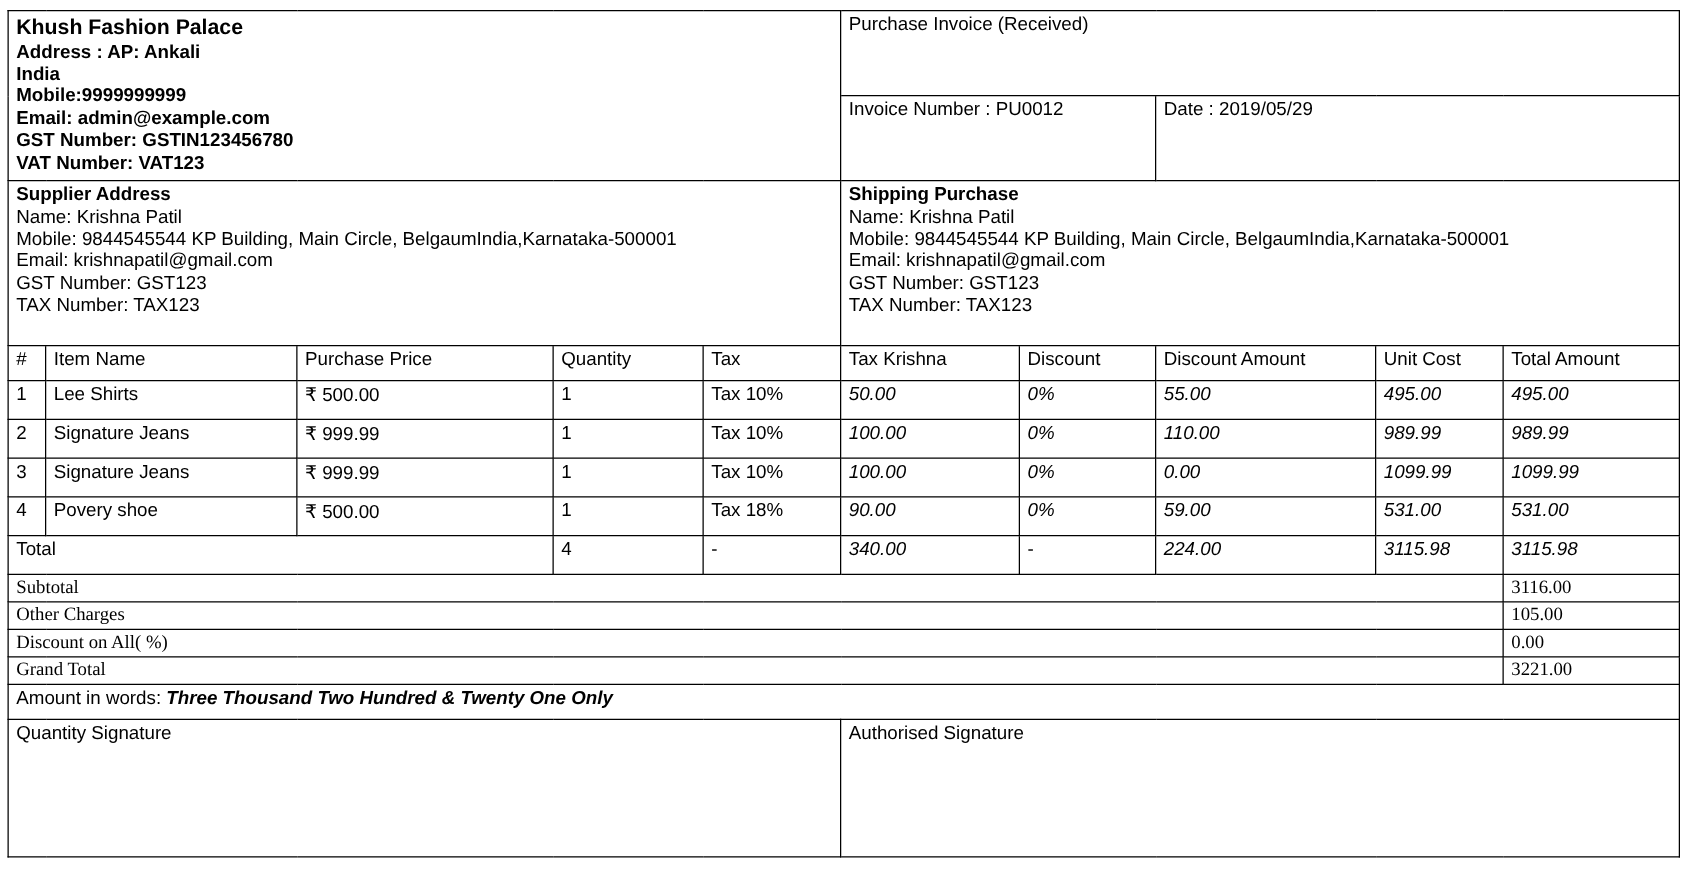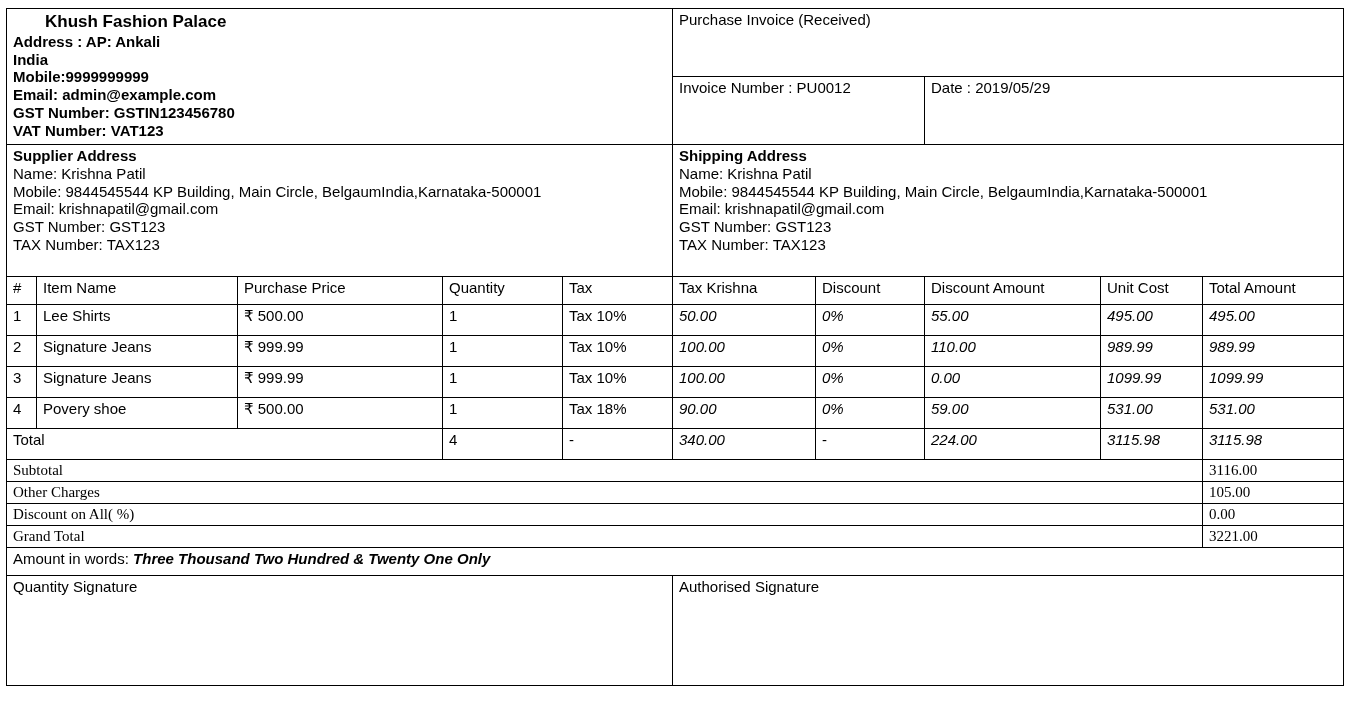--- a/index.html
+++ b/index.html
@@ -34,21 +34,21 @@
   tr.r-invmeta   { height: 68px; }
   tr.r-address   { height: 132px; }
   tr.r-thead     { height: 28px; }
   tr.r-item      { height: 31px; }
   tr.r-total     { height: 31px; }
   tr.r-summary   { height: 18px; font-family: Liberation Serif, serif; }
   tr.r-words     { height: 28px; }
   tr.r-sign      { height: 110px; }
 
   .pad-block { padding: 5px 10px 5px 14px; }
-  .company-name { font-size: 17px; font-weight: bold; line-height: 1.3; margin-left: 32px; }
+  .company-name { font-size: 17px; font-weight: bold; line-height: 1.3; }
   .company-line { font-weight: bold; line-height: 1.18; }
   .addr-title { font-weight: bold; line-height: 1.2; }
   .addr-line { line-height: 1.18; }
   .doc-title { font-size: 17px; font-weight: bold; padding: 6px 8px; }
   .doc-title .suffix { font-size: 15px; }
   .meta-cell { font-weight: bold; padding: 7px 8px; }
 
   th.col-h { font-weight: bold; vertical-align: middle; padding: 4px 8px; }
   td.cell-l { vertical-align: middle; padding: 4px 8px; }
   td.cell-r { vertical-align: middle; padding: 4px 7px; text-align: right; font-style: italic; }
@@ -101,21 +101,21 @@
   <tr class="r-address">
     <td colspan="5" class="pad-block">
       <div class="addr-title">Supplier Address</div>
       <div class="addr-line">Name: Krishna Patil</div>
       <div class="addr-line">Mobile: 9844545544 KP Building, Main Circle, BelgaumIndia,Karnataka-500001</div>
       <div class="addr-line">Email: krishnapatil@gmail.com</div>
       <div class="addr-line">GST Number: GST123</div>
       <div class="addr-line">TAX Number: TAX123</div>
     </td>
     <td colspan="5" class="pad-block">
-      <div class="addr-title">Shipping Address</div>
+      <div class="addr-title">Shipping Purchase</div>
       <div class="addr-line">Name: Krishna Patil</div>
       <div class="addr-line">Mobile: 9844545544 KP Building, Main Circle, BelgaumIndia,Karnataka-500001</div>
       <div class="addr-line">Email: krishnapatil@gmail.com</div>
       <div class="addr-line">GST Number: GST123</div>
       <div class="addr-line">TAX Number: TAX123</div>
     </td>
   </tr>
 
   <tr class="r-thead">
     <th class="col-h">#</th>

